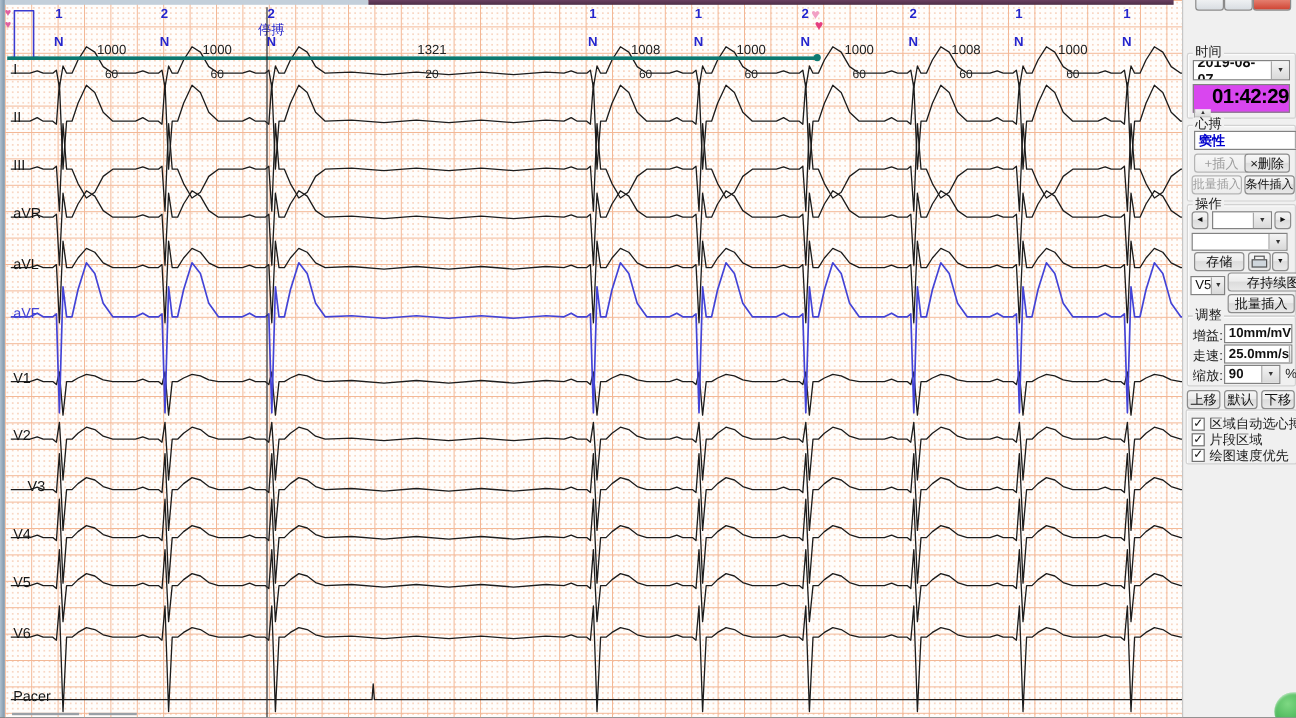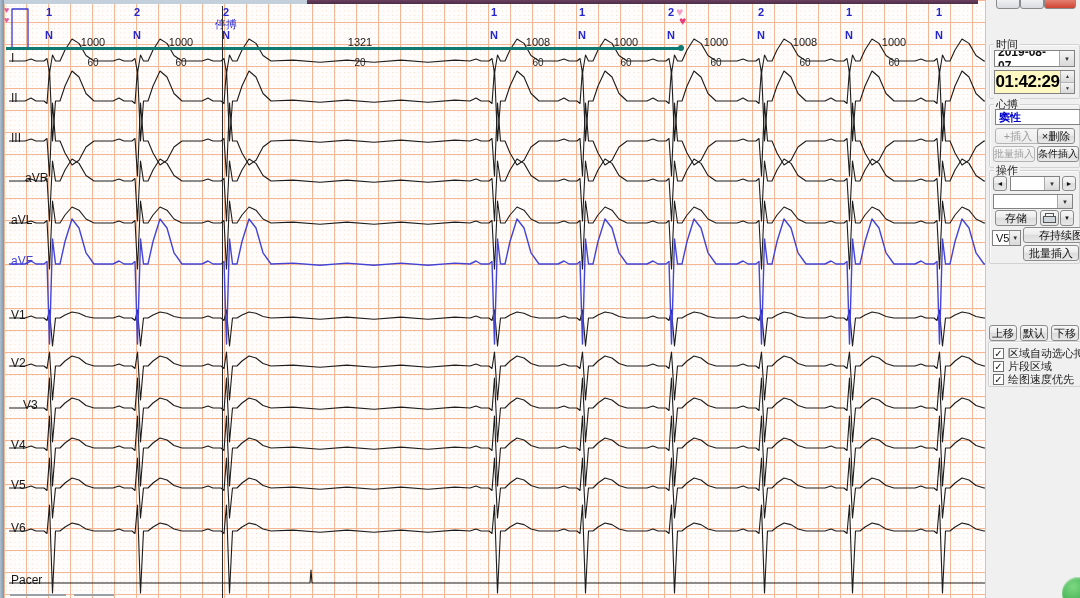--- a/index.html
+++ b/index.html
@@ -42,21 +42,21 @@
   .grp{position:absolute;border:1px solid #d2d2d2;border-radius:2px;box-shadow:inset 1px 1px 0 #fbfbfb;}
   .grp>.lbl{position:absolute;top:-7px;left:4px;background:#f0f0f0;padding:0 2px;font-size:11px;line-height:12px;color:#1a1a1a;}
   .btn{position:absolute;display:flex;align-items:center;justify-content:center;
        background:linear-gradient(#f7f7f7,#ececec 45%,#dcdcdc 50%,#e8e8e8);
        border:1px solid #8c8c8c;border-radius:3px;font-size:11px;color:#111;box-sizing:border-box;}
   .btn.dis{color:#9d9d9d;border-color:#b4b4b4;background:linear-gradient(#f6f6f6,#ececec);}
   .cmb{position:absolute;display:flex;align-items:center;background:#fff;border:1px solid #828282;
        box-sizing:border-box;padding-left:3px;font-size:11px;overflow:hidden;}
   .cmb .arr{margin-left:auto;width:14px;align-self:stretch;display:flex;align-items:center;justify-content:center;
             background:linear-gradient(#f4f4f4,#d9d9d9);border-left:1px solid #a8a8a8;font-size:6px;color:#333;}
-  .spin{position:absolute;display:flex;align-items:center;background:#fef9c3;border:1px solid #828282;box-sizing:border-box;}
+  .spin{position:absolute;display:flex;align-items:flex-end;background:#d946ef;border:1px solid #828282;box-sizing:border-box;flex-direction:column;}
   .tval{flex:1;text-align:center;font-size:17px;font-weight:bold;letter-spacing:-.5px;color:#000;}
   .spincol{width:13px;align-self:stretch;display:flex;flex-direction:column;border-left:1px solid #a8a8a8;}
   .spincol span{flex:1;display:flex;align-items:center;justify-content:center;font-size:5px;color:#333;
                 background:linear-gradient(#f4f4f4,#d9d9d9);}
   .spincol span:first-child{border-bottom:1px solid #b5b5b5;}
   .lbltext{position:absolute;font-size:11px;color:#1a1a1a;}
   .cbrow{position:absolute;display:flex;align-items:center;gap:4px;}
   .cbbox{width:11px;height:11px;background:#fff;border:1px solid #707070;font-size:10px;line-height:10px;
          display:flex;align-items:center;justify-content:center;color:#111;box-sizing:border-box;}
   .cblbl{font-size:11px;color:#1a1a1a;white-space:nowrap;}
@@ -133,21 +133,21 @@
     <div id="cursor" style="left: 218px;"></div>
     <div id="selline" style="left: 2px; top: 47px; width: 674px;"></div>
     <div id="seldot" style="left: 674px; top: 45px;"></div>
     <span class="edge-mark" style="top:6px">♥</span>
     <span class="edge-mark" style="top:16px">♥</span>
     <div class="cutline" style="left:6px;top:594px;width:56px"></div>
     <div class="cutline" style="left:70px;top:594px;width:40px"></div>
   <div class="leadlbl" style="position: absolute; left: 7px; top: 52px; color: rgb(22, 22, 22);">I</div>
       <div class="leadlbl" style="position: absolute; left: 7px; top: 92px; color: rgb(22, 22, 22);">II</div>
       <div class="leadlbl" style="position: absolute; left: 7px; top: 132px; color: rgb(22, 22, 22);">III</div>
-      <div class="leadlbl" style="position: absolute; left: 21px; top: 172px; color: rgb(22, 22, 22);">aVR</div>
+      <div class="leadlbl" style="position: absolute; left: 7px; top: 172px; color: rgb(22, 22, 22);">aVR</div>
       <div class="leadlbl" style="position: absolute; left: 7px; top: 214px; color: rgb(22, 22, 22);">aVL</div>
       <div class="leadlbl" style="position: absolute; left: 7px; top: 255px; color: rgb(67, 67, 214);">aVF</div>
       <div class="leadlbl" style="position: absolute; left: 7px; top: 309px; color: rgb(22, 22, 22);">V1</div>
       <div class="leadlbl" style="position: absolute; left: 7px; top: 357px; color: rgb(22, 22, 22);">V2</div>
       <div class="leadlbl" style="position: absolute; left: 19px; top: 399px; color: rgb(22, 22, 22);">V3</div>
       <div class="leadlbl" style="position: absolute; left: 7px; top: 439px; color: rgb(22, 22, 22);">V4</div>
       <div class="leadlbl" style="position: absolute; left: 7px; top: 479px; color: rgb(22, 22, 22);">V5</div>
       <div class="leadlbl" style="position: absolute; left: 7px; top: 522px; color: rgb(22, 22, 22);">V6</div>
       <div class="leadlbl" style="position: absolute; left: 7px; top: 574px; color: rgb(22, 22, 22);">Pacer</div>
     </div>
@@ -201,20 +201,39 @@
         </div>
       <div class="btn" style="left:70px;top:39px;width:14px;height:16px;font-size:6px">▼</div>
       <div class="cmb" style="left:2px;top:59px;width:29px;height:16px">
         <span>V5</span>
         <span class="arr">▼</span>
       </div>
       <div class="btn" style="left:33px;top:56px;width:76px;height:16px">存持续图</div>
       <div class="btn" style="left:33px;top:74px;width:56px;height:16px">批量插入</div>
     </div>
 
+    <div class="grp" style="left:3px;top:263px;width:89px;height:57px">
+      <span class="lbl">调整</span>
+      <span class="lbltext" style="left:4px;top:8px">增益:</span>
+      <div class="cmb" style="left:30px;top:6px;width:57px;height:16px;font-weight:bold">
+        <span>10mm/mV</span>
+        <span class="arr">▼</span>
+      </div>
+      <span class="lbltext" style="left:4px;top:25px">走速:</span>
+      <div class="cmb" style="left:30px;top:23px;width:57px;height:16px;font-weight:bold">
+        <span>25.0mm/s</span>
+        <span class="arr">▼</span>
+      </div>
+      <span class="lbltext" style="left:4px;top:42px">缩放:</span>
+      <div class="cmb" style="left:30px;top:40px;width:47px;height:16px;font-weight:bold">
+        <span>90</span>
+        <span class="arr">▼</span>
+      </div>
+      <span class="lbltext" style="left:81px;top:42px">%</span>
+    </div>
 
     <div class="btn" style="left:3px;top:325px;width:28px;height:16px">上移</div>
     <div class="btn" style="left:34px;top:325px;width:28px;height:16px">默认</div>
     <div class="btn" style="left:65px;top:325px;width:28px;height:16px">下移</div>
 
     <div class="grp" style="left:2px;top:341px;width:91px;height:44px" id="cbgroup">
         <div class="cbrow" style="left: 4px; top: 4px;">
           <span class="cbbox">✓</span>
           <span class="cblbl">区域自动选心搏</span>
         </div>

